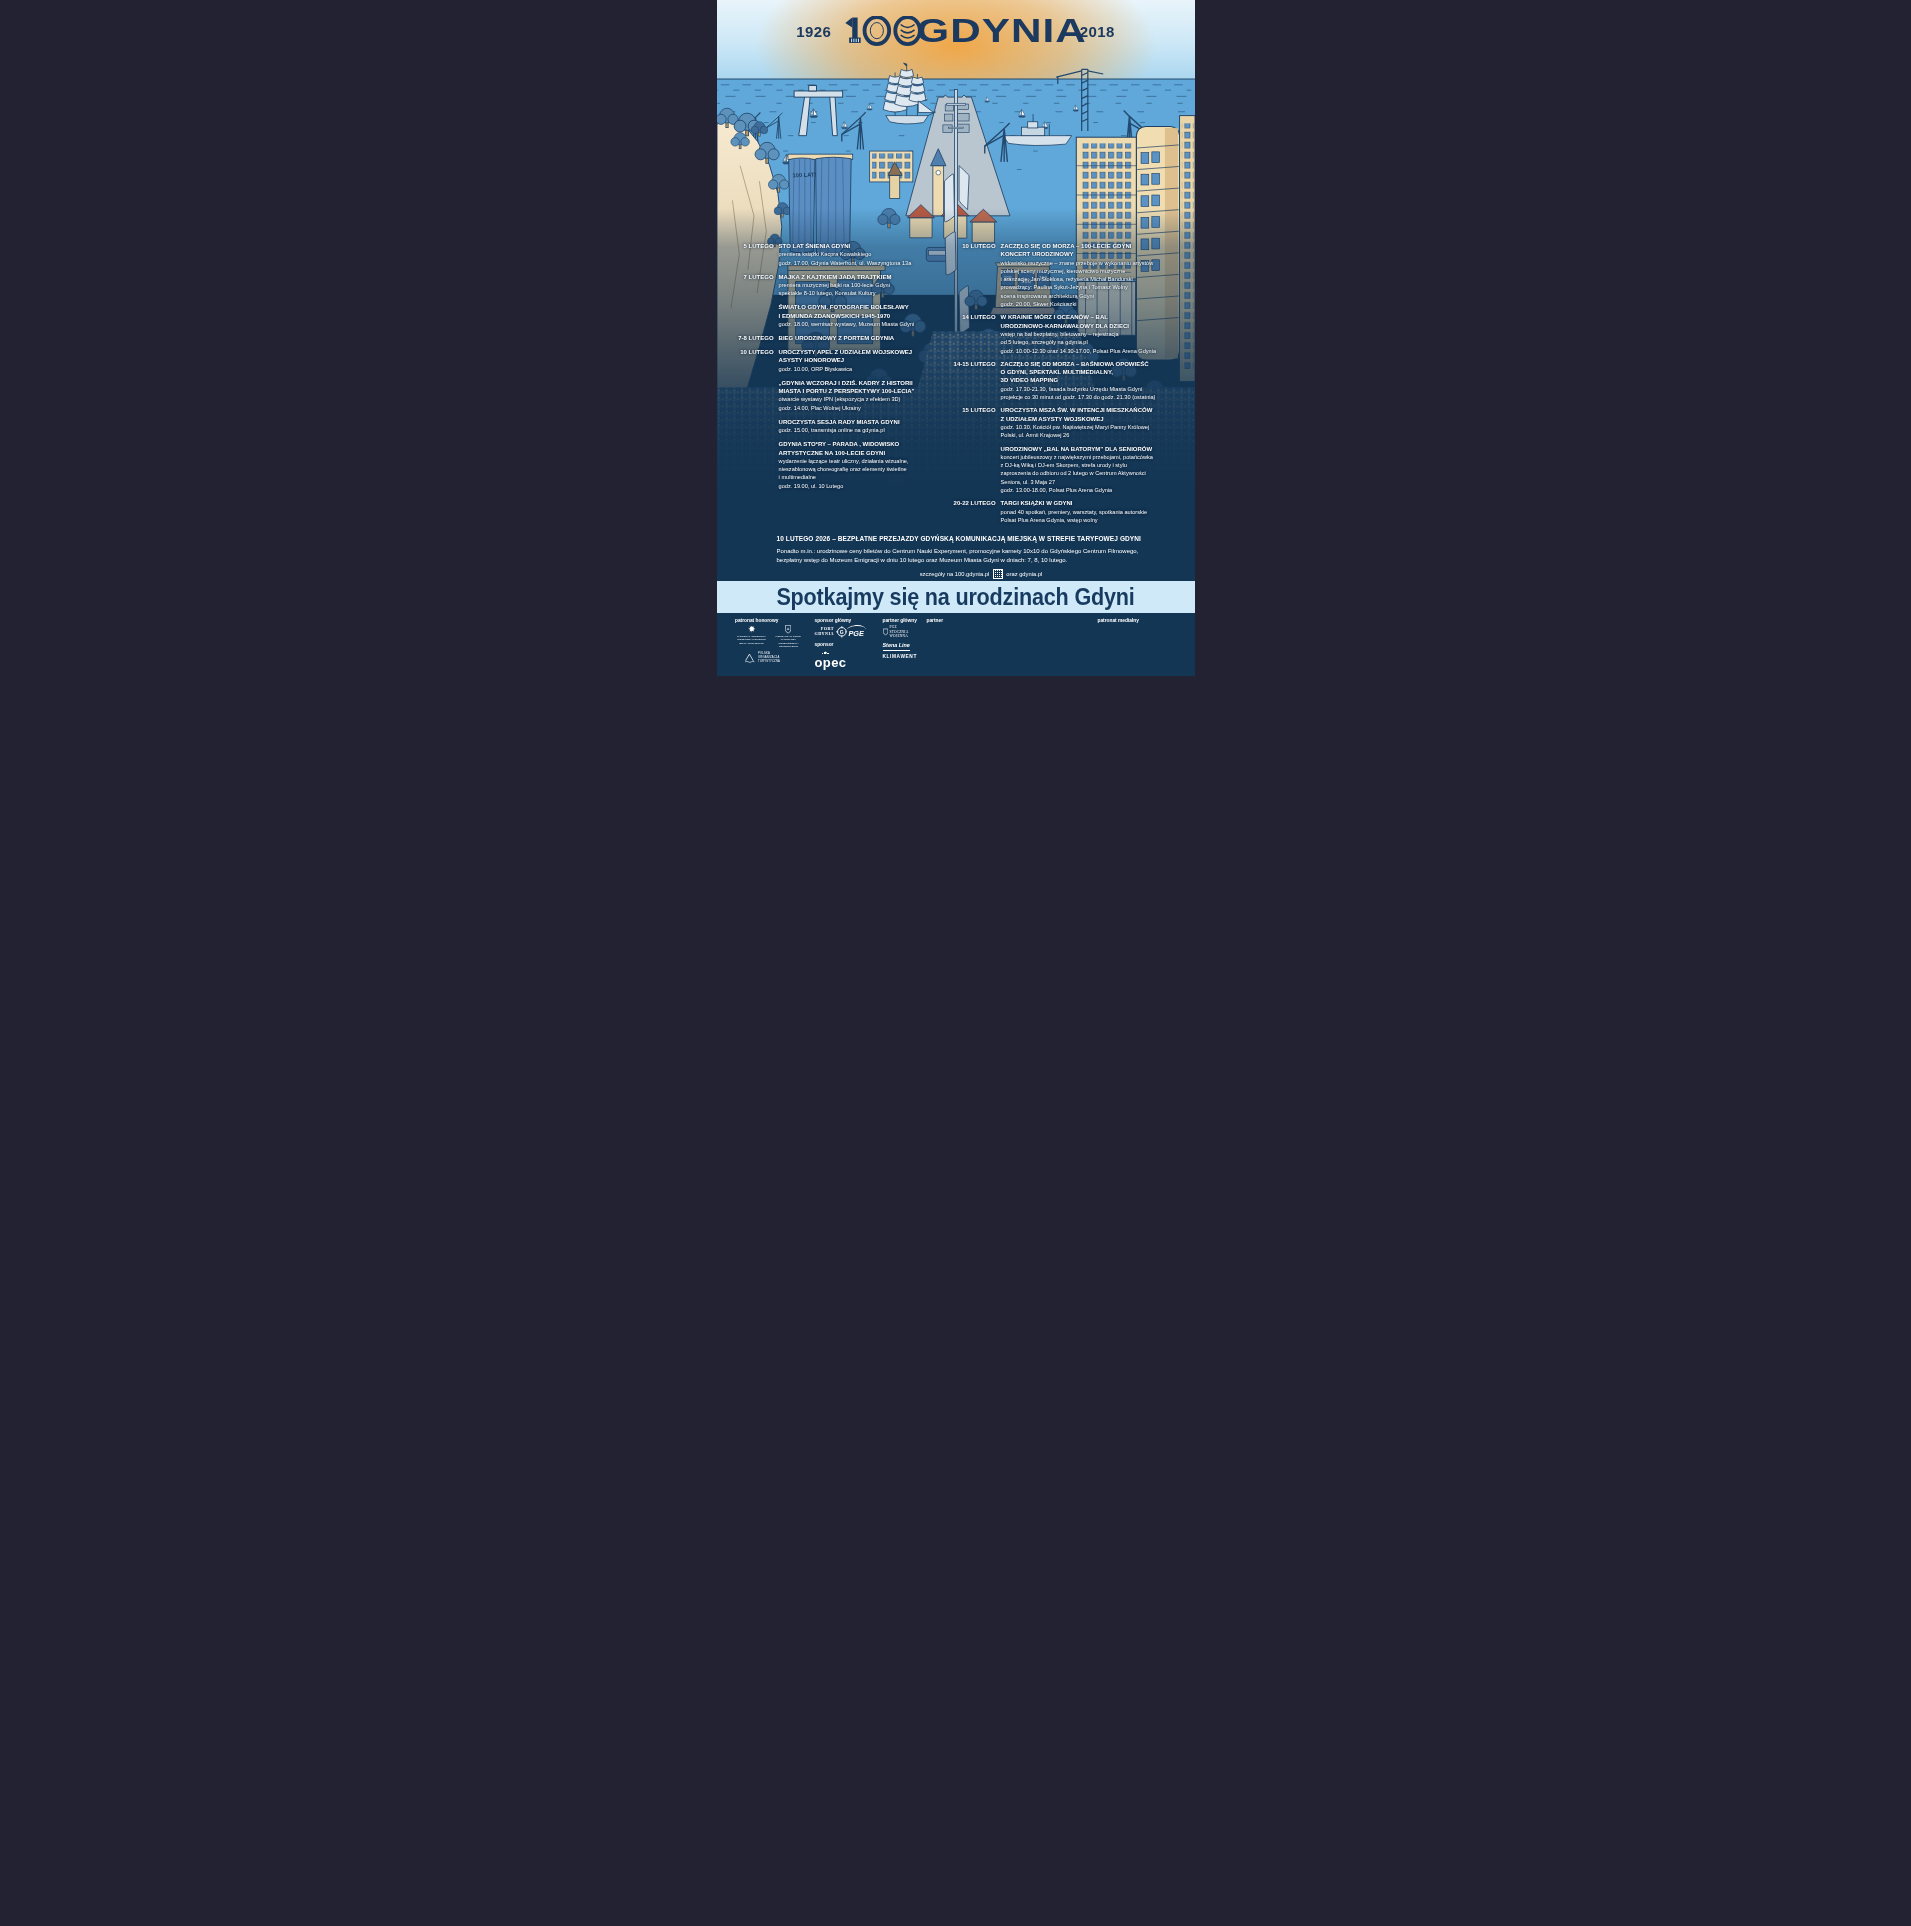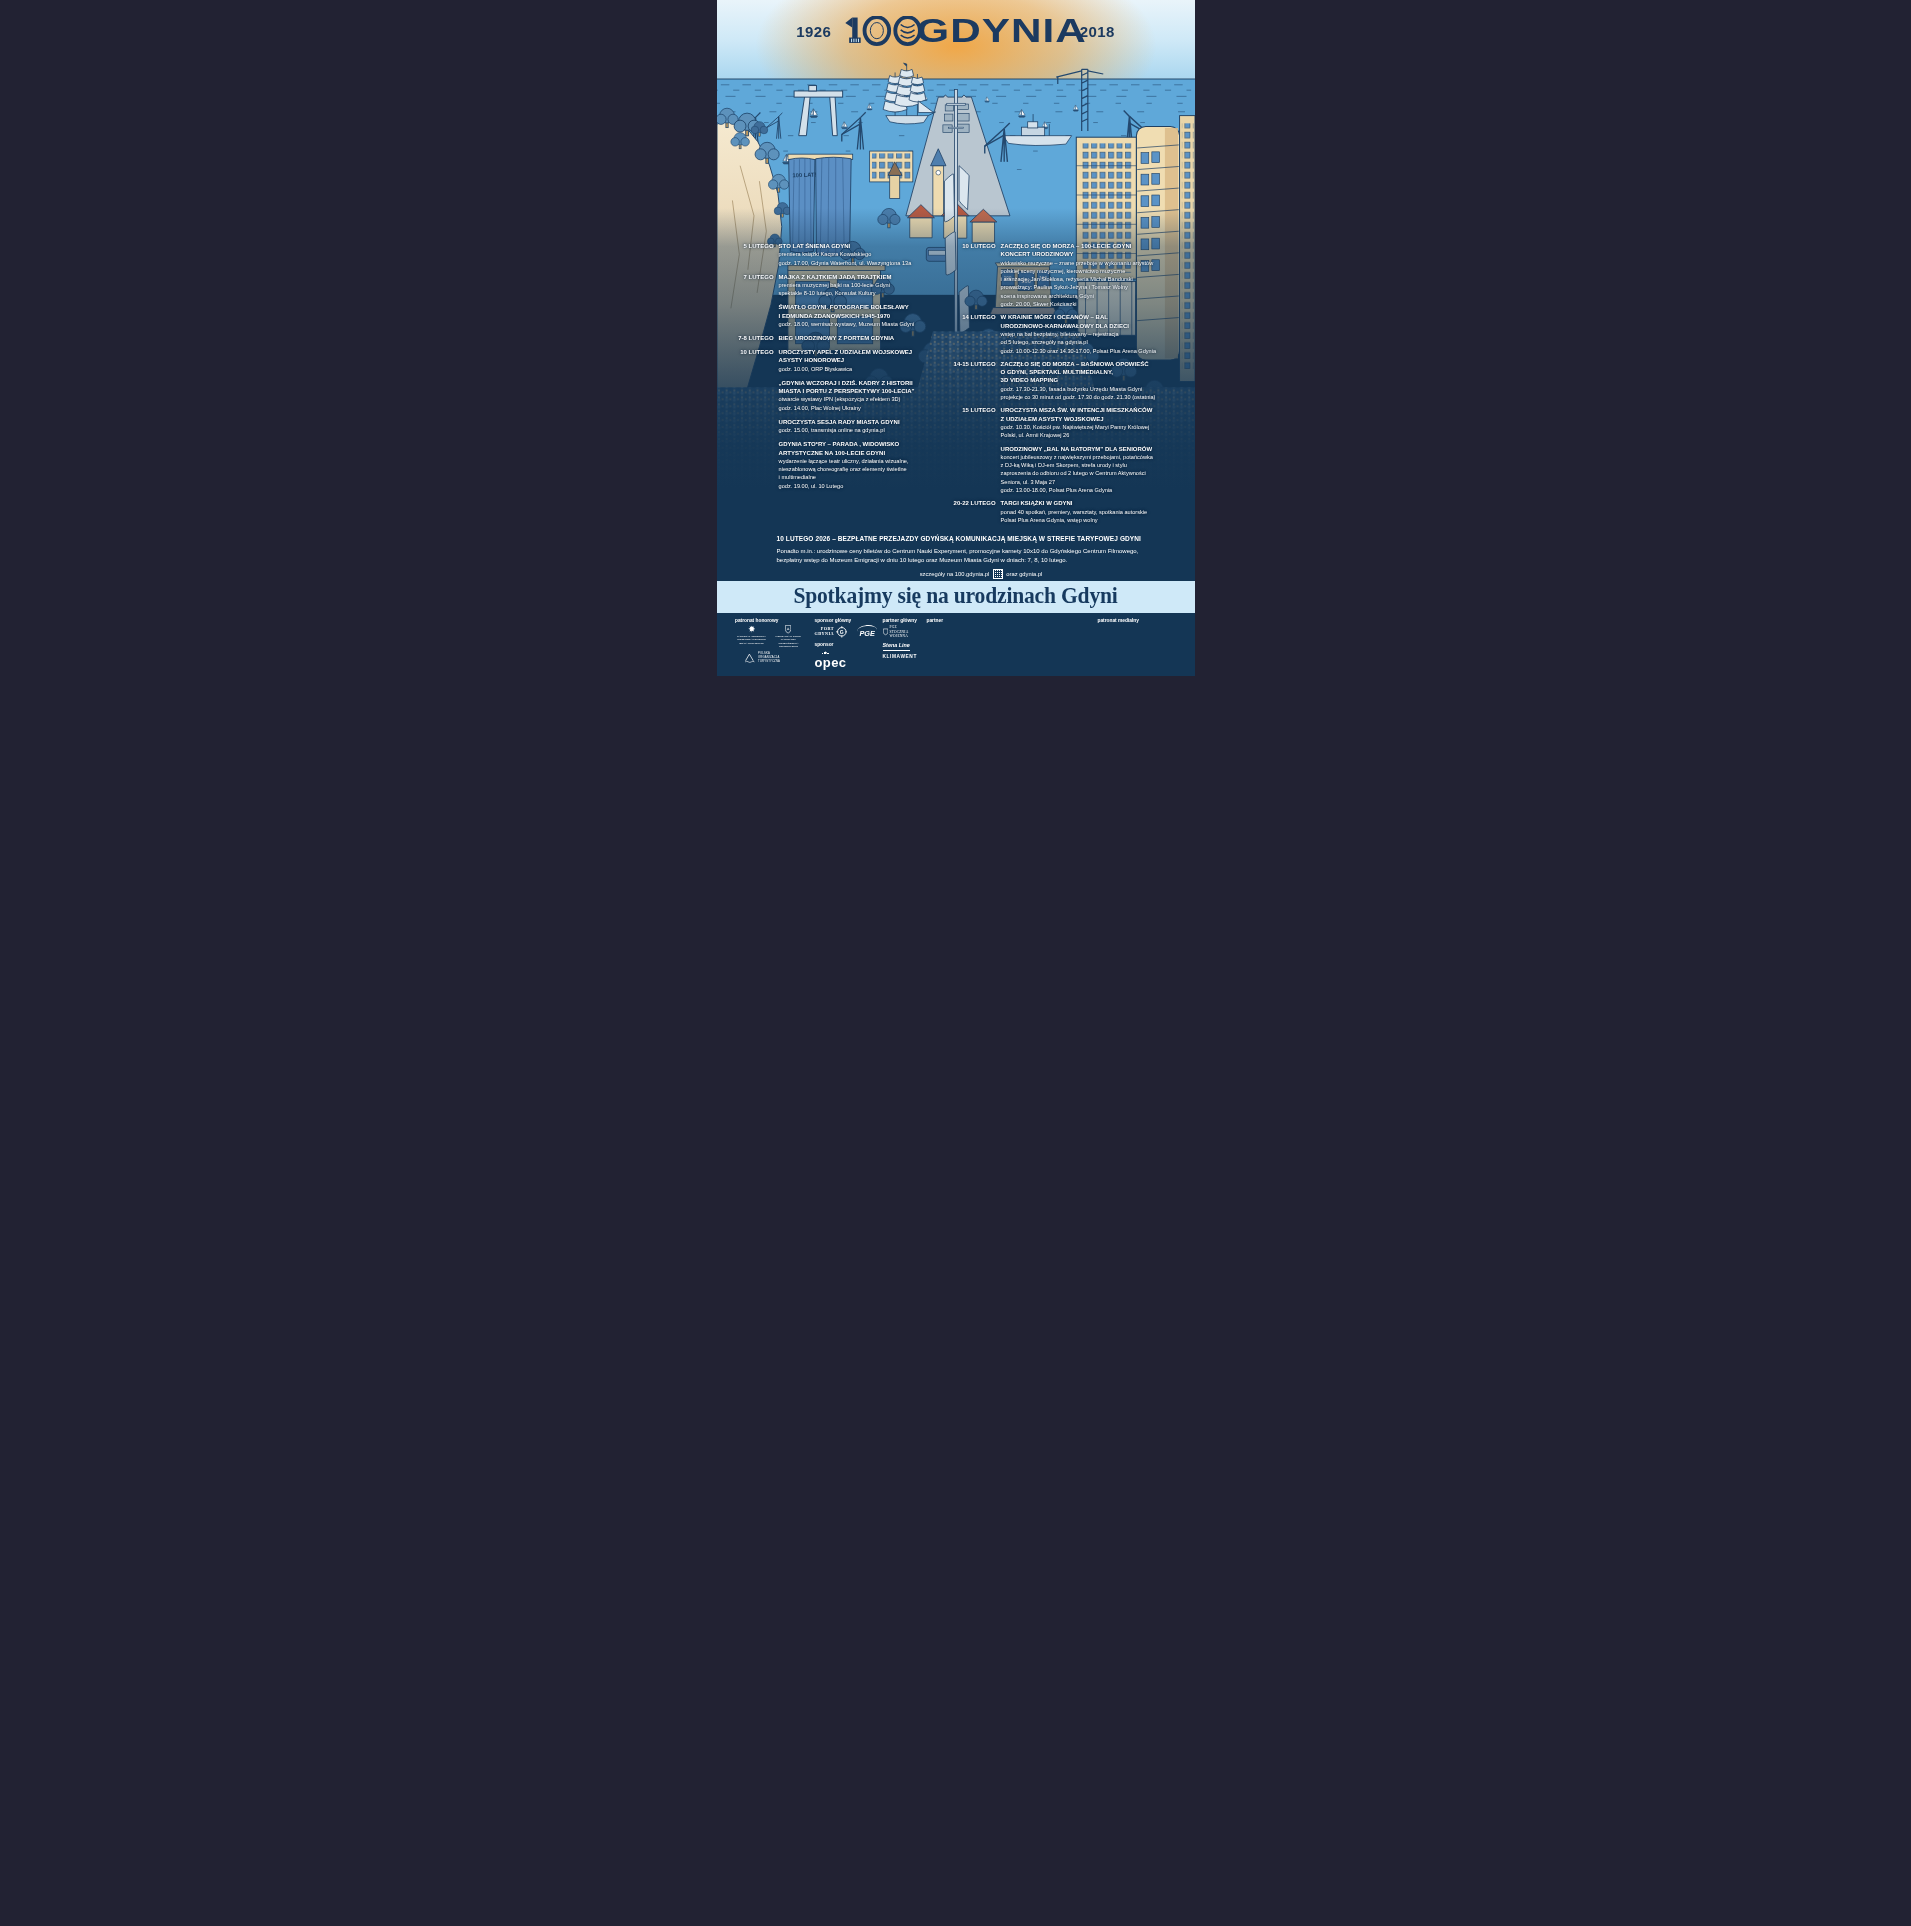--- a/index.html
+++ b/index.html
@@ -36,39 +36,39 @@
   .notes-headline{font-weight:700;font-size:6.5px;letter-spacing:0.1px;}
   .notes-body{margin-top:5px;font-size:6px;line-height:8.5px;}
   .notes-links{margin-top:5.4px;display:flex;align-items:center;justify-content:center;gap:3.5px;
     font-size:5.8px;}
   .qr{width:10px;height:10px;background-color:#fff;border:1.2px solid #fff;box-sizing:border-box;
     background-image:repeating-linear-gradient(0deg,#143655 0 0.8px,transparent 0.8px 1.9px),
       repeating-linear-gradient(90deg,#143655 0 0.8px,transparent 0.8px 1.9px);}
 
   
   .banner{position:absolute;top:581px;left:0;width:478px;height:32px;background:#cfe9f8;
-    display:flex;align-items:center;justify-content:center;font-family:Liberation Serif, serif;}
+    display:flex;align-items:center;justify-content:center;}
   .banner-text{color:#173a5f;font-weight:700;font-size:21.6px;letter-spacing:-0.2px;
     transform:scaleY(1.08);line-height:1;}
 
   
   .footer{position:absolute;top:613px;left:0;width:478px;height:62px;background:#143655;color:#fff;}
   .f-label{font-weight:700;font-size:4.8px;margin-bottom:2.7px;}
   .f-col{position:absolute;top:4.6px;}
   .col-honor{left:18.5px;width:76px;}
   .col-sponsor{left:98px;width:65px;}
   .col-partner-g{left:166px;width:39px;}
   .col-partner{left:210px;width:166px;}
   .col-medialny{left:381px;width:88px;}
   .honor-row{display:flex;gap:3.9px;align-items:flex-start;}
   .honor-item{font-size:2.5px;line-height:1.45;text-align:center;width:33px;}
   .honor-item .crest{display:block;margin:0 auto 0.8px;}
   .pot-row{display:flex;gap:2.3px;align-items:center;margin-top:2.7px;margin-left:9.2px;}
   .pot-text{font-size:2.7px;line-height:1.5;text-align:left;letter-spacing:0.2px;}
-  .sponsor-row{display:flex;gap:12px;align-items:center;}
+  .sponsor-row{display:flex;gap:1px;align-items:center;}
   .portgdynia{display:flex;gap:1.9px;align-items:center;font-family:"Liberation Serif",serif;
     font-size:4.2px;line-height:1.1;font-weight:600;letter-spacing:0.4px;text-align:right;}
   .pge{font-size:7.3px;font-weight:700;font-style:italic;position:relative;padding-top:3.9px;}
   .pge::before{content:"";position:absolute;top:0;left:-2.3px;width:20px;height:4.6px;
     border-top:1.3px solid #fff;border-radius:50%/100% 100% 0 0;transform:rotate(-4deg);}
   .sponsor2{margin-top:3.9px;display:flex;gap:5.4px;align-items:center;}
   .opec{font-size:13px;font-weight:700;letter-spacing:0.4px;position:relative;padding-top:4.6px;}
   .opec::before{content:"";position:absolute;top:0;left:6.2px;width:8.5px;height:3.9px;
     background:
       radial-gradient(circle at 1.5px 3.5px,#fff 0 1.2px,transparent 1.3px),

